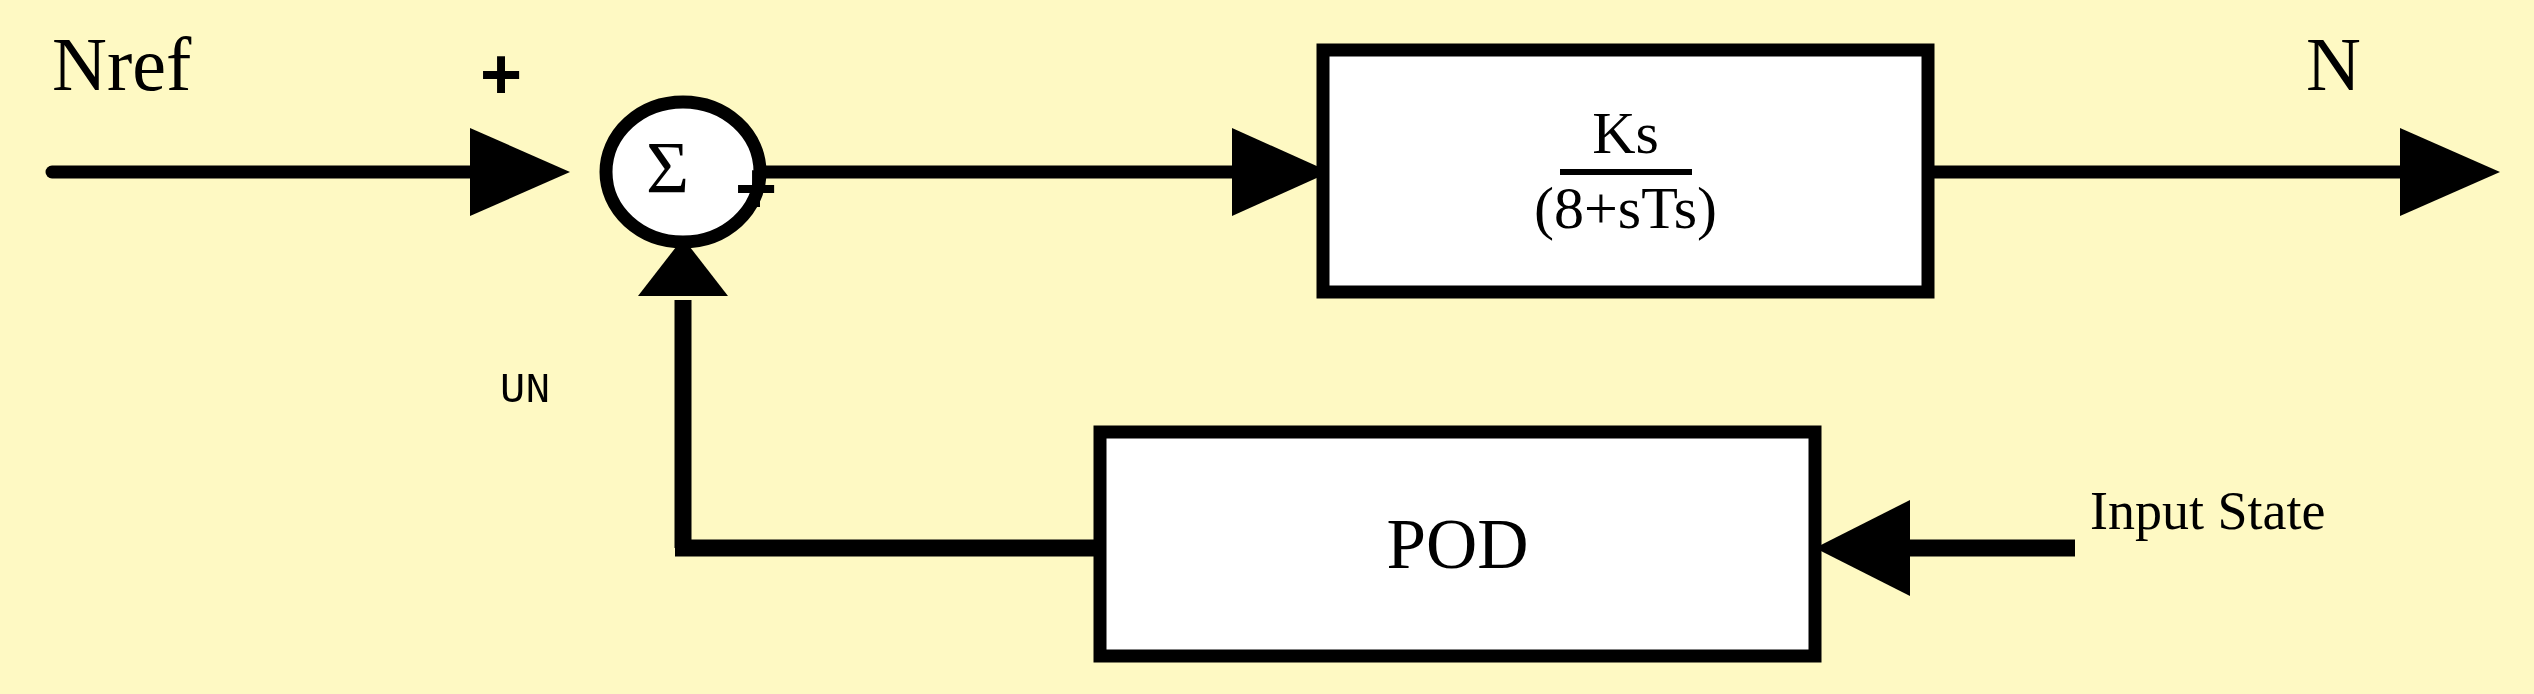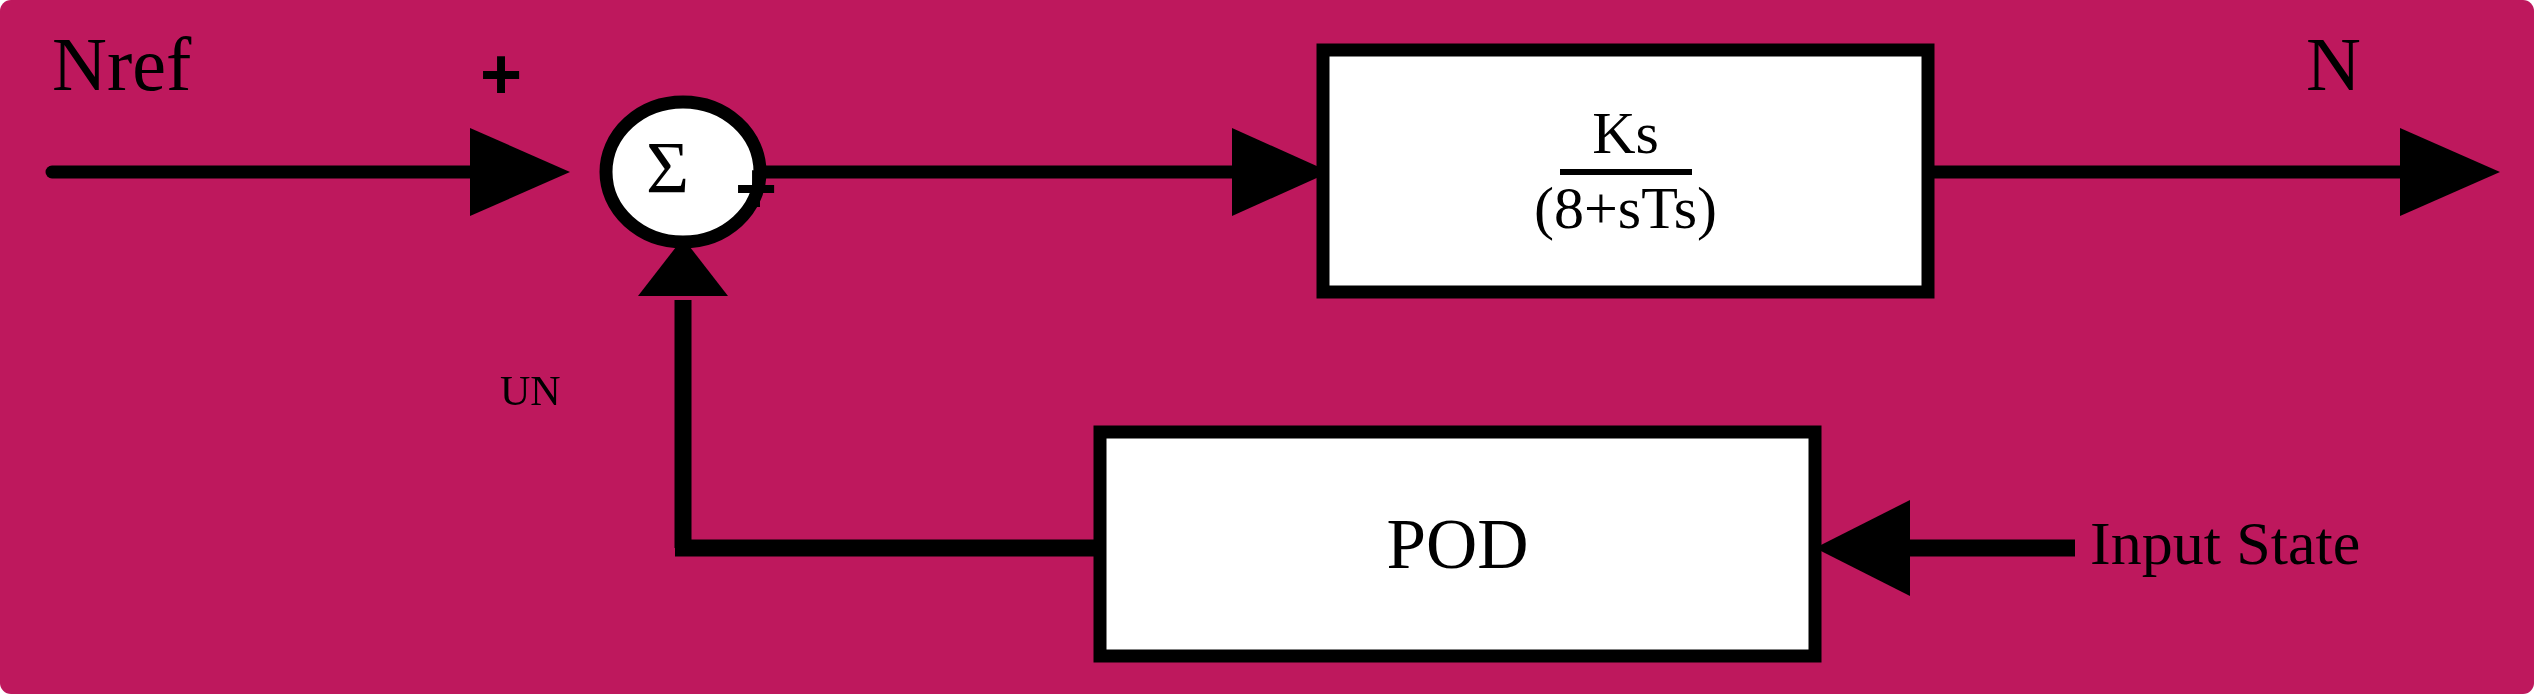--- a/index.html
+++ b/index.html
@@ -8,23 +8,22 @@
     padding: 0;
     background: #ffffff;
   }
   body {
     font-family: "Liberation Serif", serif;
   }
   #diagram-root {
     position: relative;
     width: 2534px;
     height: 694px;
-    background: #be185d;
+    background: #fef9c3;
     overflow: hidden;
-    border-radius: 11px;
   }
   #diagram-svg {
     position: absolute;
     left: 0;
     top: 0;
     width: 2534px;
     height: 694px;
     display: block;
   }
   .lbl {
@@ -42,25 +41,26 @@
   }
   .lbl-n-out {
     left: 2306px;
     top: 26px;
     font-size: 76px;
   }
   .lbl-un {
     left: 500px;
     top: 370px;
     font-size: 42px;
+    font-family: Liberation Mono, monospace;
   }
   .lbl-input-state {
     left: 2090px;
-    top: 512px;
-    font-size: 62px;
+    top: 484px;
+    font-size: 54px;
   }
   .lbl-plus {
     font-family: "Liberation Sans", sans-serif;
     font-weight: bold;
     font-size: 72px;
   }
   .lbl-plus-top {
     left: 480px;
     top: 38px;
   }

